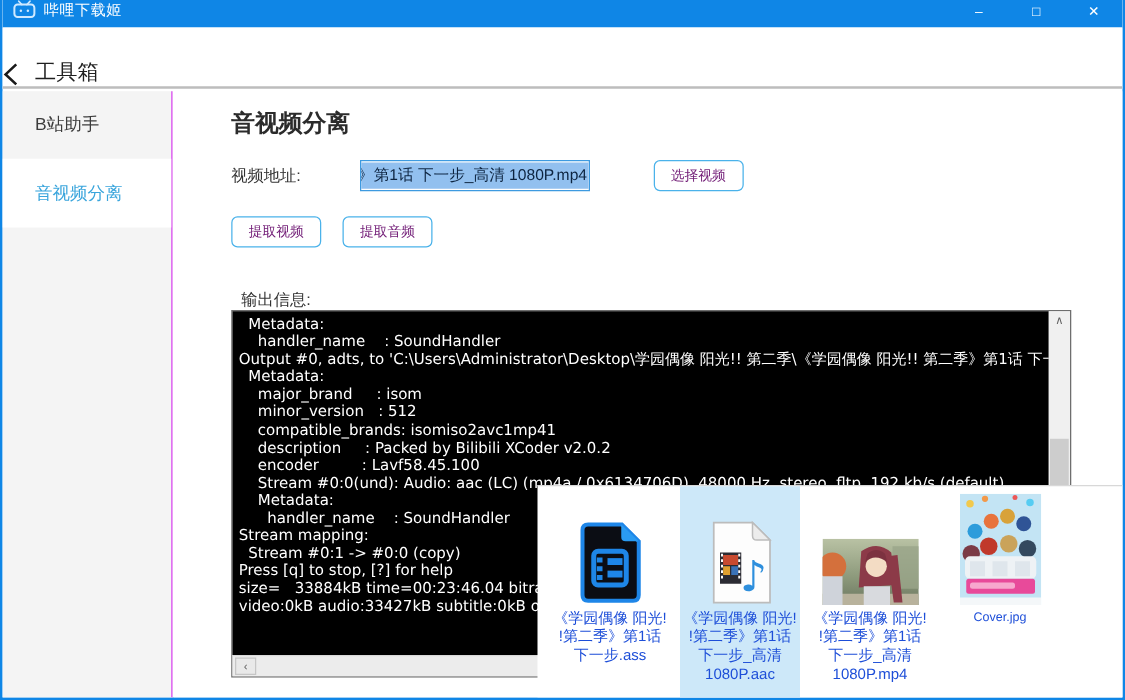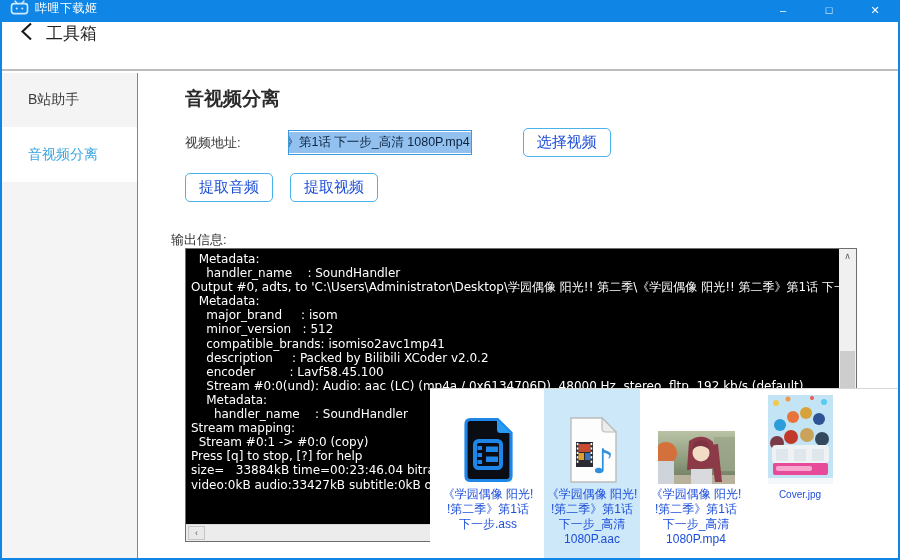--- a/index.html
+++ b/index.html
@@ -13,21 +13,21 @@
   .titlebar { position:absolute; left:0; right:0; top:0; height:22px; background:#0f86e6;
               display:flex; align-items:flex-start; padding-left:8px; }
   .tv-icon { display:flex; align-items:center; }
   .app-title { color:#fff; font-size:12px; margin-left:6px; letter-spacing:.5px; }
   .win-controls { margin-left:auto; display:flex; height:100%; }
   .win-btn { width:46px; height:22px; color:#fff; font-size:11px; line-height:21px;
              text-align:center; cursor:default; }
 
   
   .toolbar { position:absolute; left:0; right:0; top:22px; height:49px; background:#fff;
-             border-bottom:2px solid #bdbdbd; display:flex; align-items:flex-start; padding-left:18px; }
+             border-bottom:2px solid #bdbdbd; display:flex; align-items:flex-end; }
   .back { display:flex; align-items:center; cursor:pointer; }
   .tool-title { font-size:17px; color:#1f1f1f; margin-left:13px; font-weight:500; }
 
   
   .sidebar { position:absolute; left:0; top:73px; bottom:0; width:136px; background:#f4f4f4;
              border-right:1px solid #d946ef; }
   .side-item { height:55px; display:flex; align-items:center; padding-left:26px;
                font-size:14px; color:#3c3c3c; cursor:pointer; }
   .side-item:first-child { height:54px; }
   .side-item.active { background:#fff; color:#3aa5dc; }
@@ -36,27 +36,27 @@
   .main { position:absolute; left:137px; top:73px; right:0; bottom:0; background:#fff; }
   .page-title { position:absolute; left:46px; top:13px; font-size:19px; font-weight:600; color:#2b2b2b; }
 
   .addr-row { position:absolute; left:46px; top:55px; display:flex; align-items:center;gap:41px; }
   .field-label { font-size:13px; color:#333; margin-right:6px; }
   .addr-input { width:184px; height:25px; border:1px solid #3d9ae0; background:#fff;
                 display:flex; align-items:center; justify-content:flex-end;
                 overflow:hidden; white-space:nowrap; cursor:text; }
   .sel-text { background:#92c0ef; color:#0d2440; font-size:12.5px; white-space:nowrap; padding:2px 1px; }
 
-  .btn { background:#fff; border:1.5px solid #4ab2ea; border-radius:5px; color:#1d4ed8;
-         font-size:15px; padding:4px 13px; cursor:pointer; font-family:Liberation Sans, sans-serif; }
+  .btn { background:#fff; border:1.5px solid #4ab2ea; border-radius:5px; color:#701a75;
+         font-size:11px; padding:4px 13px; cursor:pointer; font-family:Liberation Sans, sans-serif; }
   .select-btn { margin-left:10px; }
   .extract-row { position:absolute; left:46px; top:100px; display:flex; }
   .extract-row .btn + .btn { margin-left:17px; }
 
-  .out-label { position:absolute; left:32px; top:158px; font-size:13px; color:#333; }
+  .out-label { position:absolute; left:54px; top:158px; font-size:13px; color:#333; }
 
   
   .console-wrap { position:absolute; left:46px; top:175px; width:672px; height:294px;
                   border:1px solid #6e6e6e; background:#f0f0f0; }
   .console { position:absolute; left:0; top:0; right:17px; bottom:17px; background:#000; overflow:hidden; }
   .console pre { margin:0; padding:3px 5px 0 5px; font-family:"DejaVu Sans","Liberation Sans",sans-serif;
                  font-size:12px; line-height:14.1px; color:#fff; white-space:pre; }
   .vscroll { position:absolute; right:0; top:0; width:17px; bottom:17px; background:#f0f0f0; }
   .scroll-arrow { height:16px; line-height:15px; text-align:center; font-size:9px; color:#606060; }
   .vthumb { position:absolute; left:1px; right:1px; top:37%; height:27%; background:#cdcdcd; }
@@ -119,22 +119,22 @@
 
       <div class="addr-row">
         <span class="field-label">视频地址:</span>
         <div class="addr-input">
           <span class="sel-text">二季》第1话 下一步_高清 1080P.mp4</span>
         </div>
         <button class="btn select-btn">选择视频</button>
       </div>
 
       <div class="extract-row">
+        <button class="btn">提取视频</button>
         <button class="btn">提取音频</button>
-        <button class="btn">提取视频</button>
       </div>
 
       <div class="out-label">输出信息:</div>
 
       <div class="console-wrap">
         <div class="console">
           <pre>  Metadata:
     handler_name    : SoundHandler
 Output #0, adts, to 'C:\Users\Administrator\Desktop\学园偶像 阳光!! 第二季\《学园偶像 阳光!! 第二季》第1话 下一步_高清 108
   Metadata:

